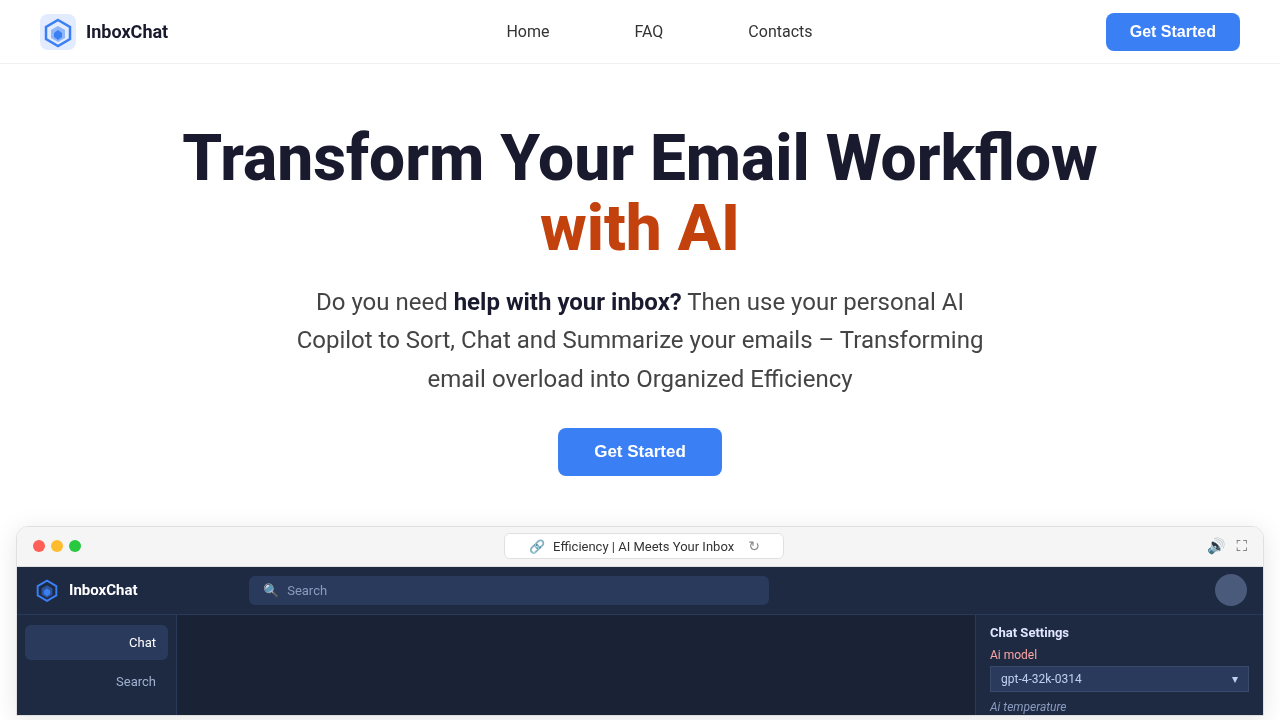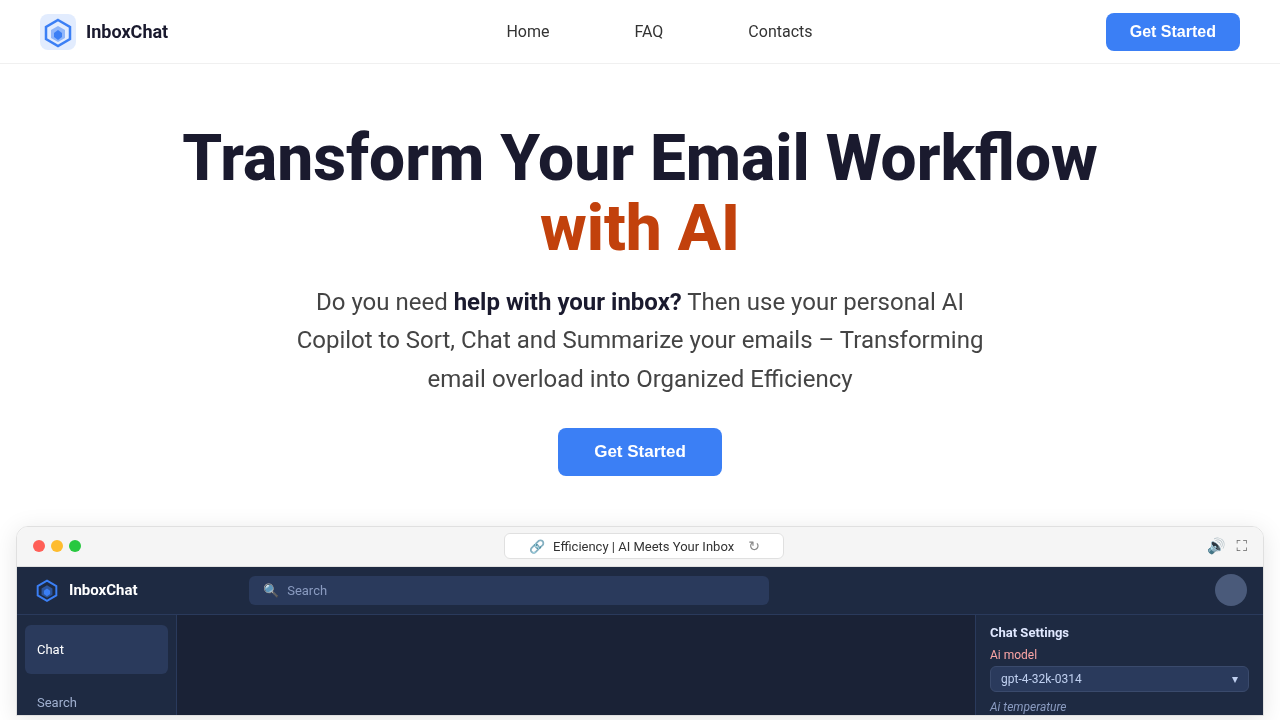--- a/index.html
+++ b/index.html
@@ -247,25 +247,26 @@
       width: 160px;
       background: #1e2a42;
       padding: 10px 8px;
       display: flex;
       flex-direction: column;
       gap: 4px;
       border-right: 1px solid #2a3a5c;
     }
 
     .sidebar-item-app {
-      padding: 17px 12px;
+      padding: 10px 12px;
       border-radius: 6px;
       font-size: 13px;
       color: #a0b0d0;
       cursor: pointer;
+      text-align: right;
     }
 
     .sidebar-item-app.active {
       background: #2a3a5c;
       color: #ffffff;
     }
 
     .app-main {
       flex: 1;
       background: #1a2236;
@@ -287,21 +288,21 @@
 
     .panel-label {
       font-size: 12px;
       color: #fca5a5;
       margin-bottom: 4px;
     }
 
     .panel-select {
       background: #2a3a5c;
       border: 1px solid #3a4a6c;
-      border-radius: 6px;
+      border-radius: 0;
       color: #c0d0f0;
       font-size: 12px;
       padding: 5px 10px;
       width: 100%;
       display: flex;
       align-items: center;
       justify-content: space-between;
       margin-bottom: 8px;
     }
 

